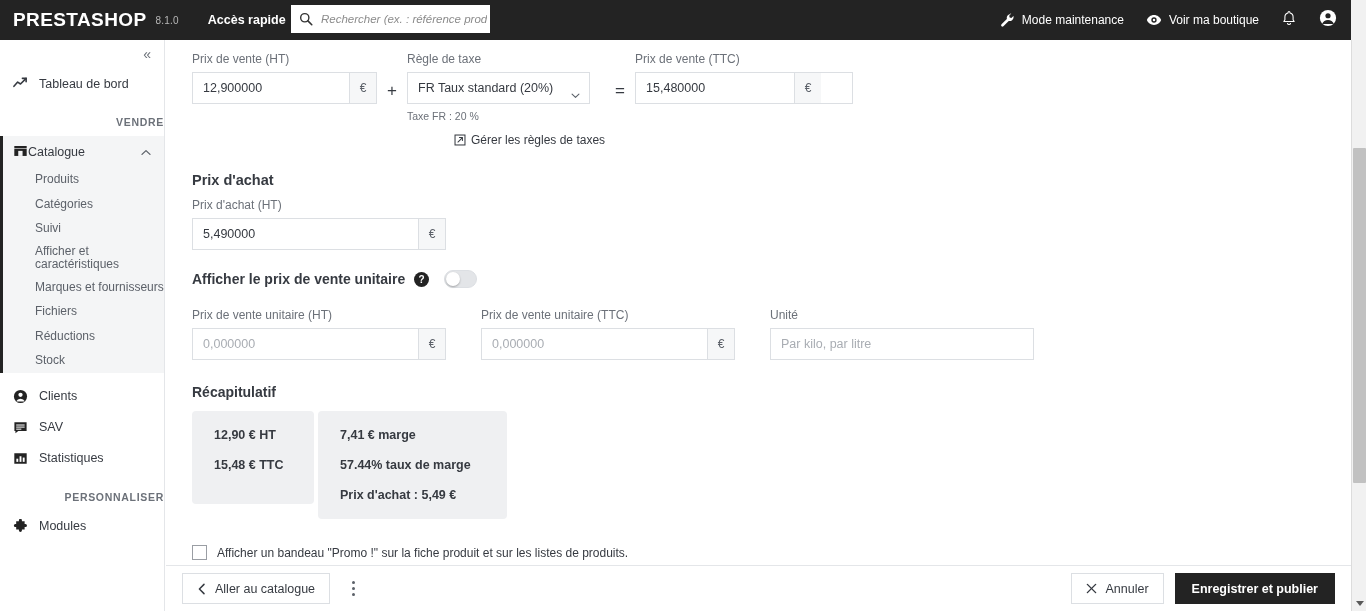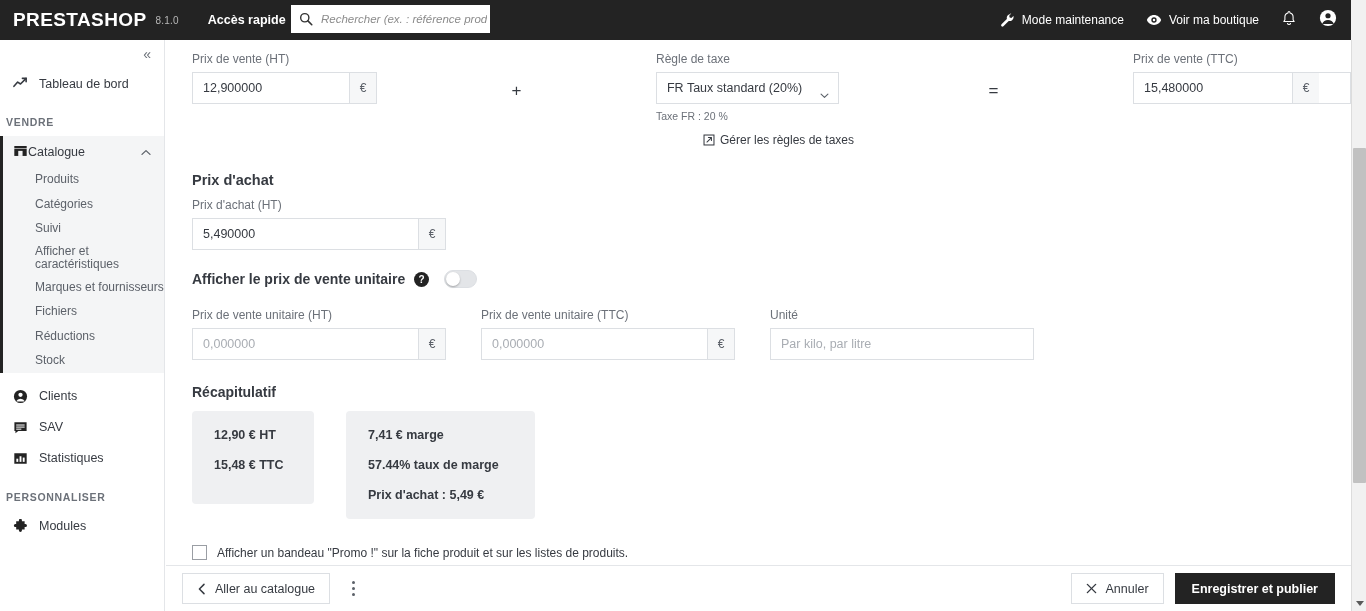--- a/index.html
+++ b/index.html
@@ -79,21 +79,21 @@
     display: flex; align-items: center; height: 31px;
     padding-left: 13px; font-size: 12.5px; color: #363a41;
     cursor: pointer; position: relative;
   }
   .nav-item .nav-ico {
     width: 18px; display: flex; align-items: center; justify-content: flex-start;
     flex: 0 0 18px; margin-right: 8px;
   }
   .nav-section-title {
     font-size: 10.5px; font-weight: bold; color: #6c7179;
-    letter-spacing: .7px; padding-left: 6px; margin-top: 17px; margin-bottom: 8px;
+    letter-spacing: .7px; padding-left: 6px; margin-top: 17px; margin-bottom: 8px; text-align: right;
   }
   .nav-group-active {
     background: #f4f5f6; position: relative;
   }
   .nav-group-active::before {
     content: ""; position: absolute; left: 0; top: 0;
     width: 3px; height: 100%; background: #232323;
   }
   .nav-parent {
     display: flex; align-items: center; height: 31px; padding-left: 13px;
@@ -114,21 +114,21 @@
   
   .content {
     position: absolute; top: 40px; left: 166px; width: 1185px; height: 571px;
     background: #ffffff; overflow: hidden;
   }
   .inner { padding: 12px 0 0 26px; }
 
   .field-label {
     font-size: 12px; color: #6c7179; margin-bottom: 6px; display: block;
   }
-  .row-inline { display: flex; align-items: flex-start; justify-content: space-between; }
+  .row-inline { display: flex; align-items: flex-start; }
 
   .input-group {
     display: flex; align-items: stretch; height: 32px;
     border: 1px solid #dcdfe3; background: #ffffff;
   }
   .input-group input {
     border: 0; outline: 0; height: 100%; padding: 0 10px;
     font-family: "Liberation Sans", sans-serif; font-size: 12.5px;
     color: #363a41; background: #ffffff; min-width: 0;
   }
@@ -190,21 +190,21 @@
   .unit-col { margin-right: 35px; }
 
   .summary-title {
     font-size: 14px; font-weight: bold; color: #363a41; margin: 24px 0 11px 0;
   }
   .cards { display: flex; align-items: flex-start; }
   .card {
     background: #eff0f2; border-radius: 4px; padding: 17px 22px;
   }
   .card.c1 { width: 122px; min-height: 93px; }
-  .card.c2 { margin-left: 32px; width: 189px; min-height: 93px; }
+  .card.c2 { margin-left: 4px; width: 189px; min-height: 93px; }
   .card-line {
     font-size: 12.5px; font-weight: bold; color: #363a41;
     margin-bottom: 16px; white-space: nowrap;
   }
   .card-line:last-child { margin-bottom: 0; }
 
   .promo-row { display: flex; align-items: center; margin-top: 26px; }
   .chk {
     width: 15px; height: 15px; border: 1px solid #9a9ea4; background: #ffffff;
     flex: 0 0 15px; cursor: pointer;

